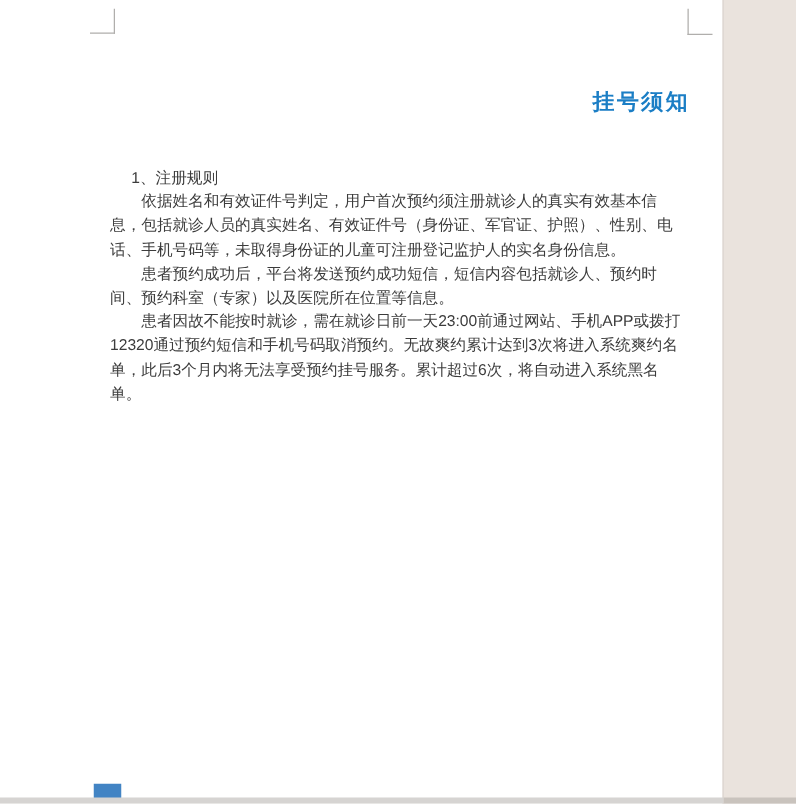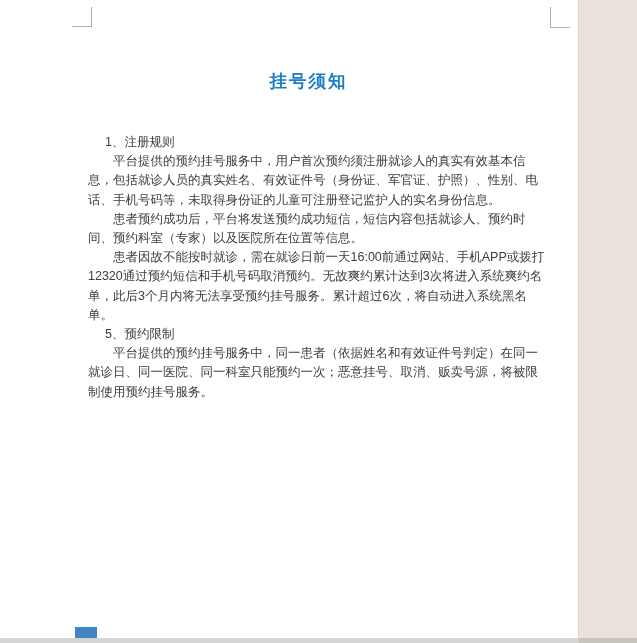--- a/index.html
+++ b/index.html
@@ -37,23 +37,23 @@
   }
   
   .crop { position: absolute; background: #b0aeac; }
   .tl-v { left: 91px;  top: 7px;  width: 1px;  height: 20px; }
   .tl-h { left: 72px;  top: 26px; width: 20px; height: 1px;  }
   .tr-v { left: 550px; top: 7px;  width: 1px;  height: 21px; }
   .tr-h { left: 550px; top: 27px; width: 20px; height: 1px;  }
   
   .page-title {
     position: absolute;
-    left: 76px; top: 69px;
+    left: 87px; top: 69px;
     width: 465px;
-    text-align: center;
+    text-align: right;
     font-size: 17.5px;
     font-weight: bold;
     letter-spacing: 2px;
     color: #1b7ec5;
   }
   
   .content {
     position: absolute;
     left: 88px; top: 133px;
     width: 460px;
@@ -87,31 +87,27 @@
   <div class="crop tl-v"></div>
   <div class="crop tl-h"></div>
   <div class="crop tr-v"></div>
   <div class="crop tr-h"></div>
 
   <div class="page-title" style="color: rgb(27, 126, 197);">挂号须知</div>
 
   <div class="content" style="color: rgb(60, 60, 60);">
     <div class="section">
       <p class="sec-heading">1、注册规则</p>
-      <p class="sec-body">平台提供的预约挂号服务中，用户首次预约须注册就诊人的真实有效基本信息，包括就诊人员的真实姓名、有效证件号（身份证、军官证、护照）、性别、电话、手机号码等，未取得身份证的儿童可注册登记监护人的实名身份信息。</p>
+      <p class="sec-body">依据姓名和有效证件号判定，用户首次预约须注册就诊人的真实有效基本信息，包括就诊人员的真实姓名、有效证件号（身份证、军官证、护照）、性别、电话、手机号码等，未取得身份证的儿童可注册登记监护人的实名身份信息。</p>
     </div>
     <div class="section">
       <p class="sec-body">患者预约成功后，平台将发送预约成功短信，短信内容包括就诊人、预约时间、预约科室（专家）以及医院所在位置等信息。</p>
     </div>
     <div class="section">
-      <p class="sec-body">患者因故不能按时就诊，需在就诊日前一天16:00前通过网站、手机APP或拨打12320通过预约短信和手机号码取消预约。无故爽约累计达到3次将进入系统爽约名单，此后3个月内将无法享受预约挂号服务。累计超过6次，将自动进入系统黑名单。</p>
-    </div>
-    <div class="section">
-      <p class="sec-heading">5、预约限制</p>
-      <p class="sec-body">平台提供的预约挂号服务中，同一患者（依据姓名和有效证件号判定）在同一就诊日、同一医院、同一科室只能预约一次；恶意挂号、取消、贩卖号源，将被限制使用预约挂号服务。</p>
+      <p class="sec-body">患者因故不能按时就诊，需在就诊日前一天23:00前通过网站、手机APP或拨打12320通过预约短信和手机号码取消预约。无故爽约累计达到3次将进入系统爽约名单，此后3个月内将无法享受预约挂号服务。累计超过6次，将自动进入系统黑名单。</p>
     </div>
   </div>
 
   <div class="footer-blue-marker" style="background: rgb(66, 132, 196);"></div>
 
   <div class="bottom-bar"></div>
   <div class="bottom-bar-right"></div>
 
 </div>
 

